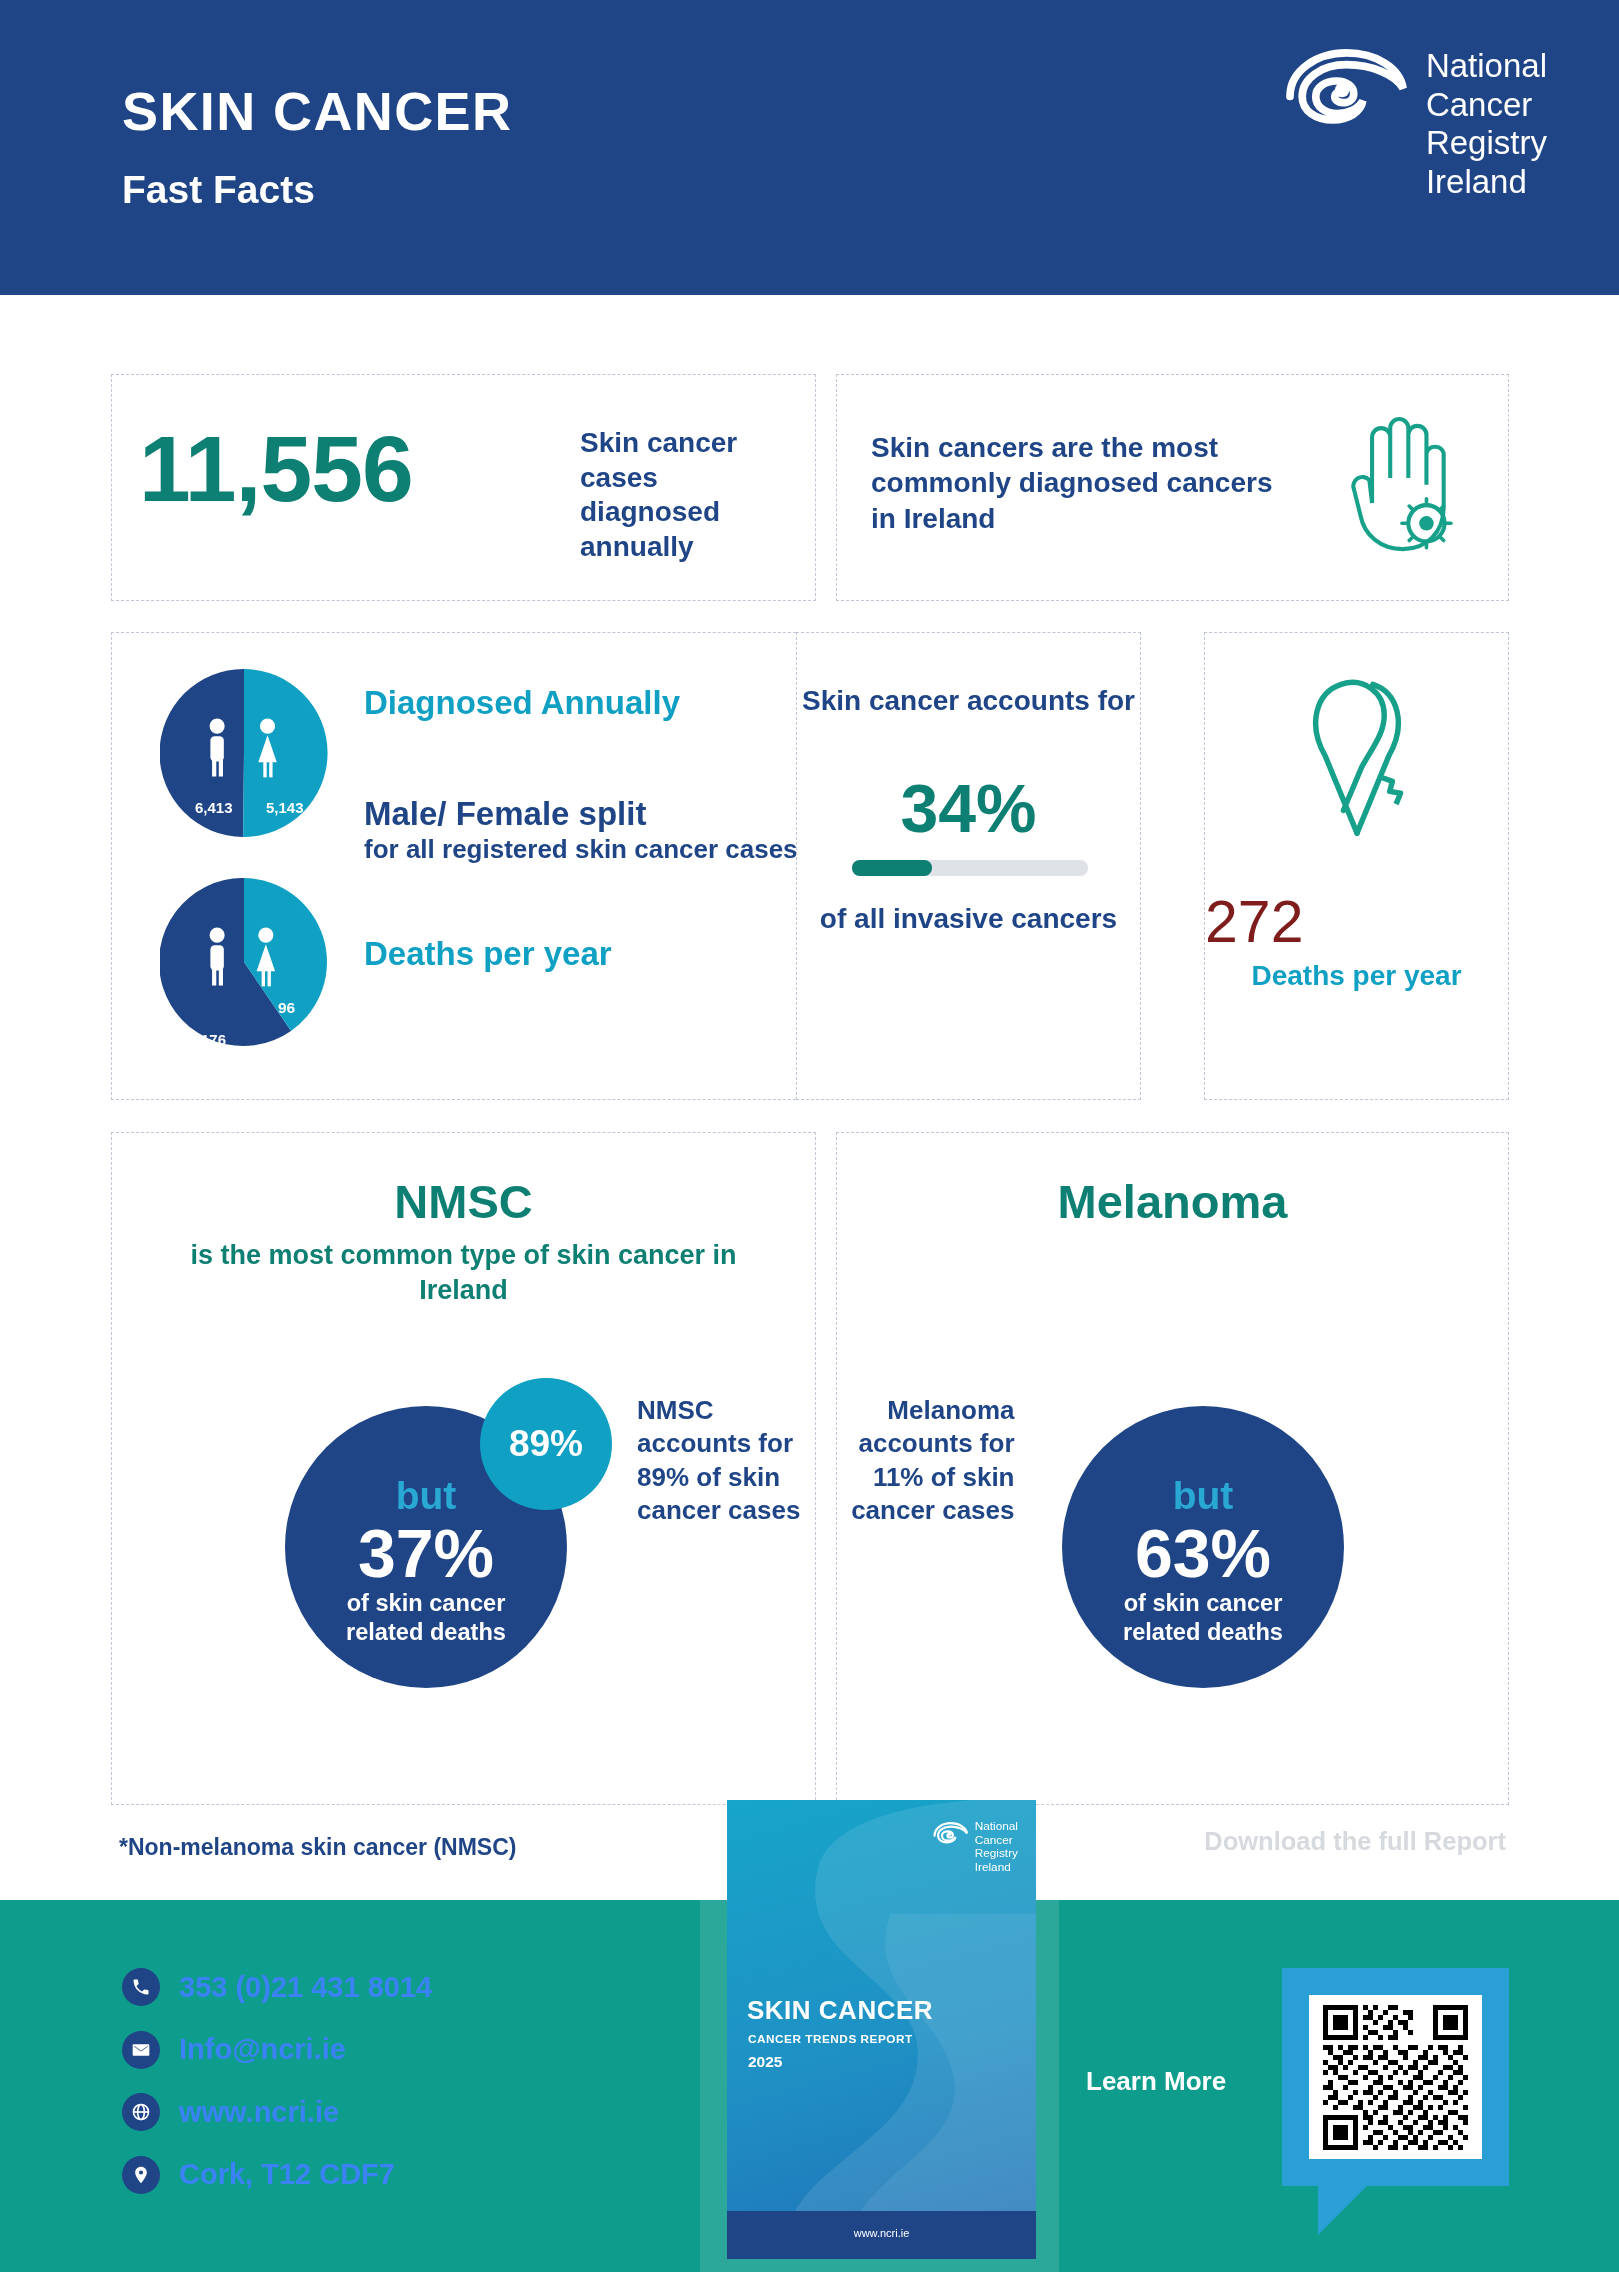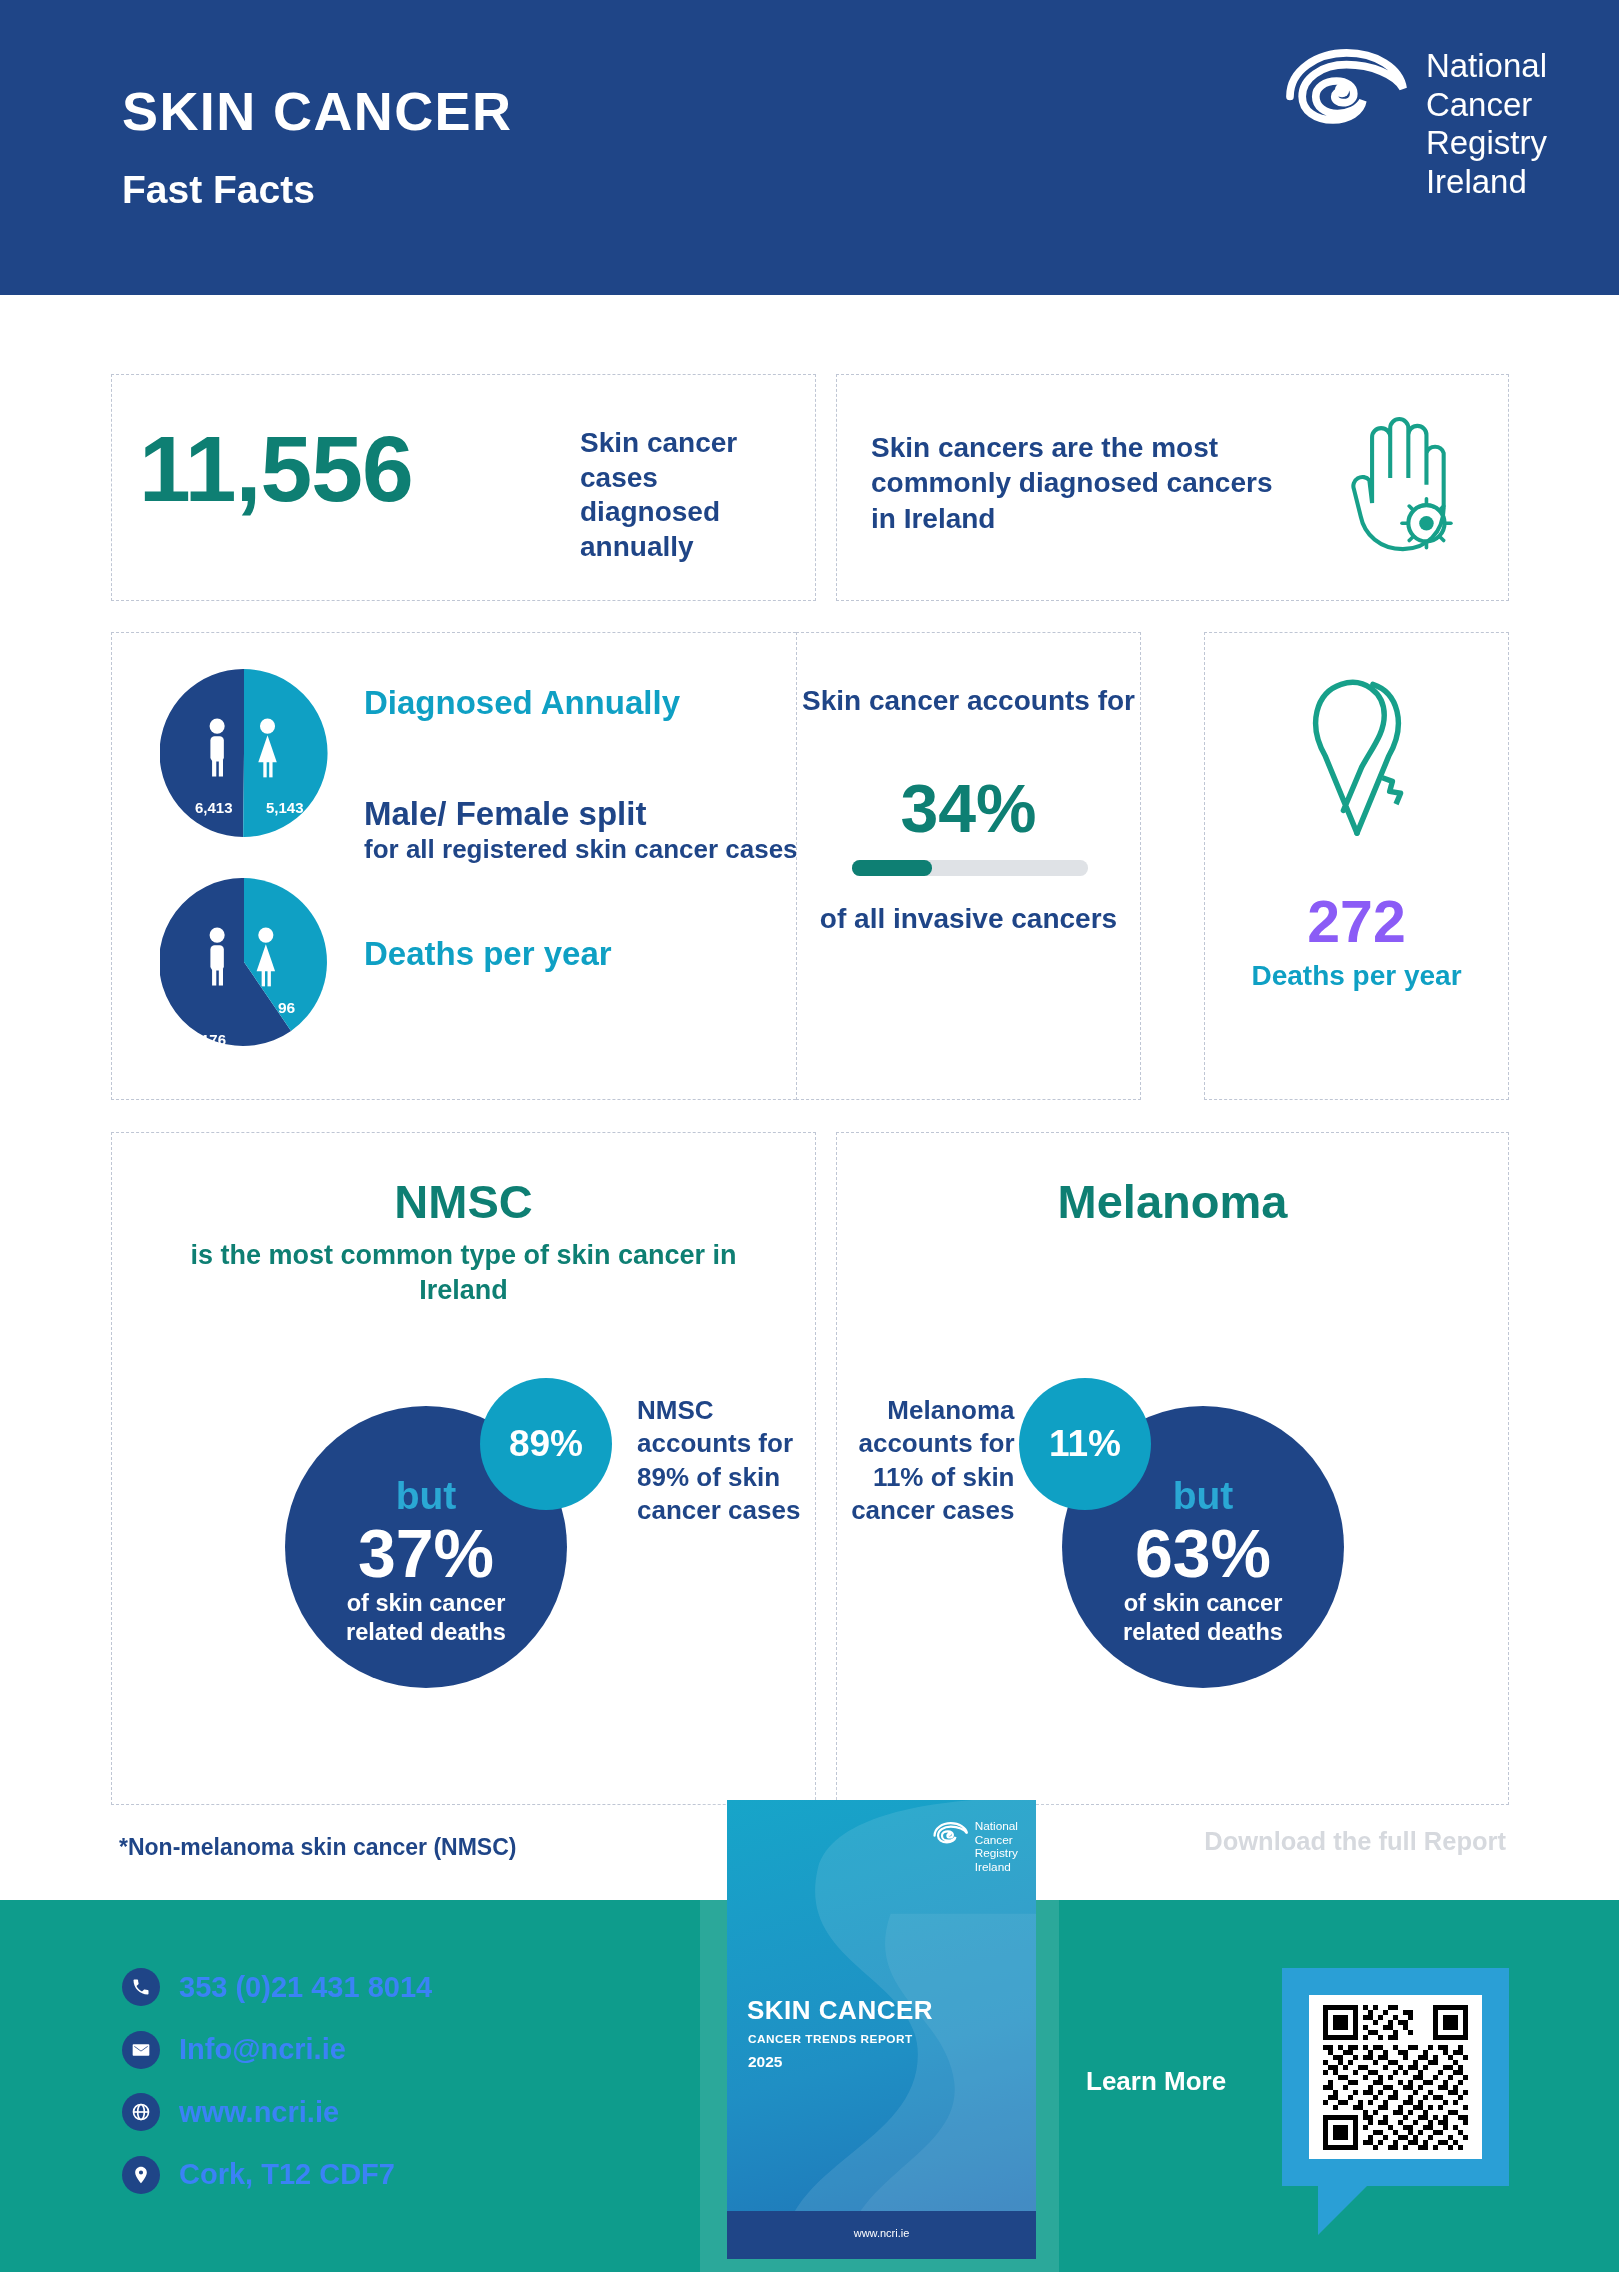--- a/index.html
+++ b/index.html
@@ -80,22 +80,22 @@
   .bar-bg { position: absolute; left: 55px; top: 227px; width: 236px; height: 15.5px;
             background: #dfe2e6; border-radius: 7.7px; }
   .bar-fg { position: absolute; left: 0; top: 0; width: 80px; height: 15.5px;
             background: #0e7f73; border-radius: 7.7px; }
   .c4-bot { position: absolute; left: 0; top: 268px; width: 100%; text-align: center;
             font-size: 28px; font-weight: bold; color: #1f4587; line-height: 1.25; }
 
   
   .c5 { left: 1204px; top: 632px; width: 305px; height: 468px; }
   .ribbon { position: absolute; left: 50%; top: 41px; transform: translateX(-50%); width: 118px; height: 164px; }
-  .c5-num { position: absolute; left: 0; top: 255px; width: 100%; text-align: center;
-            font-size: 59px; font-weight: bold; color: #8b5cf6; }
+  .c5-num { position: absolute; left: 0; top: 255px; width: 100%; 
+            font-size: 59px; font-weight: normal; color: #7f1d1d; }
   .c5-lbl { position: absolute; left: 0; top: 327px; width: 100%; text-align: center;
             font-size: 28px; font-weight: bold; color: #0fa0c4; }
 
   
   .c6 { left: 111px; top: 1132px; width: 705px; height: 673px; }
   
   .c7 { left: 836px; top: 1132px; width: 673px; height: 673px; }
 
   .sec-title { position: absolute; left: 0; top: 41px; width: 100%; text-align: center;
                font-size: 47px; font-weight: bold; color: #0e7f73; }
@@ -289,21 +289,20 @@
 
   <div class="card c7">
     <div class="sec-title">Melanoma</div>
 
     <div class="big-circle" style="left:225px; top:273px; width:282px; height:282px;">
       <div class="bc-but" style="margin-top:68px;">but</div>
       <div class="bc-pct">63%</div>
       <div class="bc-sub" style="padding:0 55px;">of skin cancer related deaths</div>
     </div>
 
-    <div class="small-circle" style="left:182px; top:245px; width:132px; height:132px;">11%</div>
 
     <div class="side-note" style="left:4.5px; top:261px; width:173px; text-align:right;">Melanoma accounts for 11% of skin cancer cases</div>
   </div>
 
   <div class="footnote">*Non-melanoma skin cancer (NMSC)</div>
   <div class="download-note">Download the full Report</div>
 
   <div class="footer"></div>
 
   <div class="contact">

